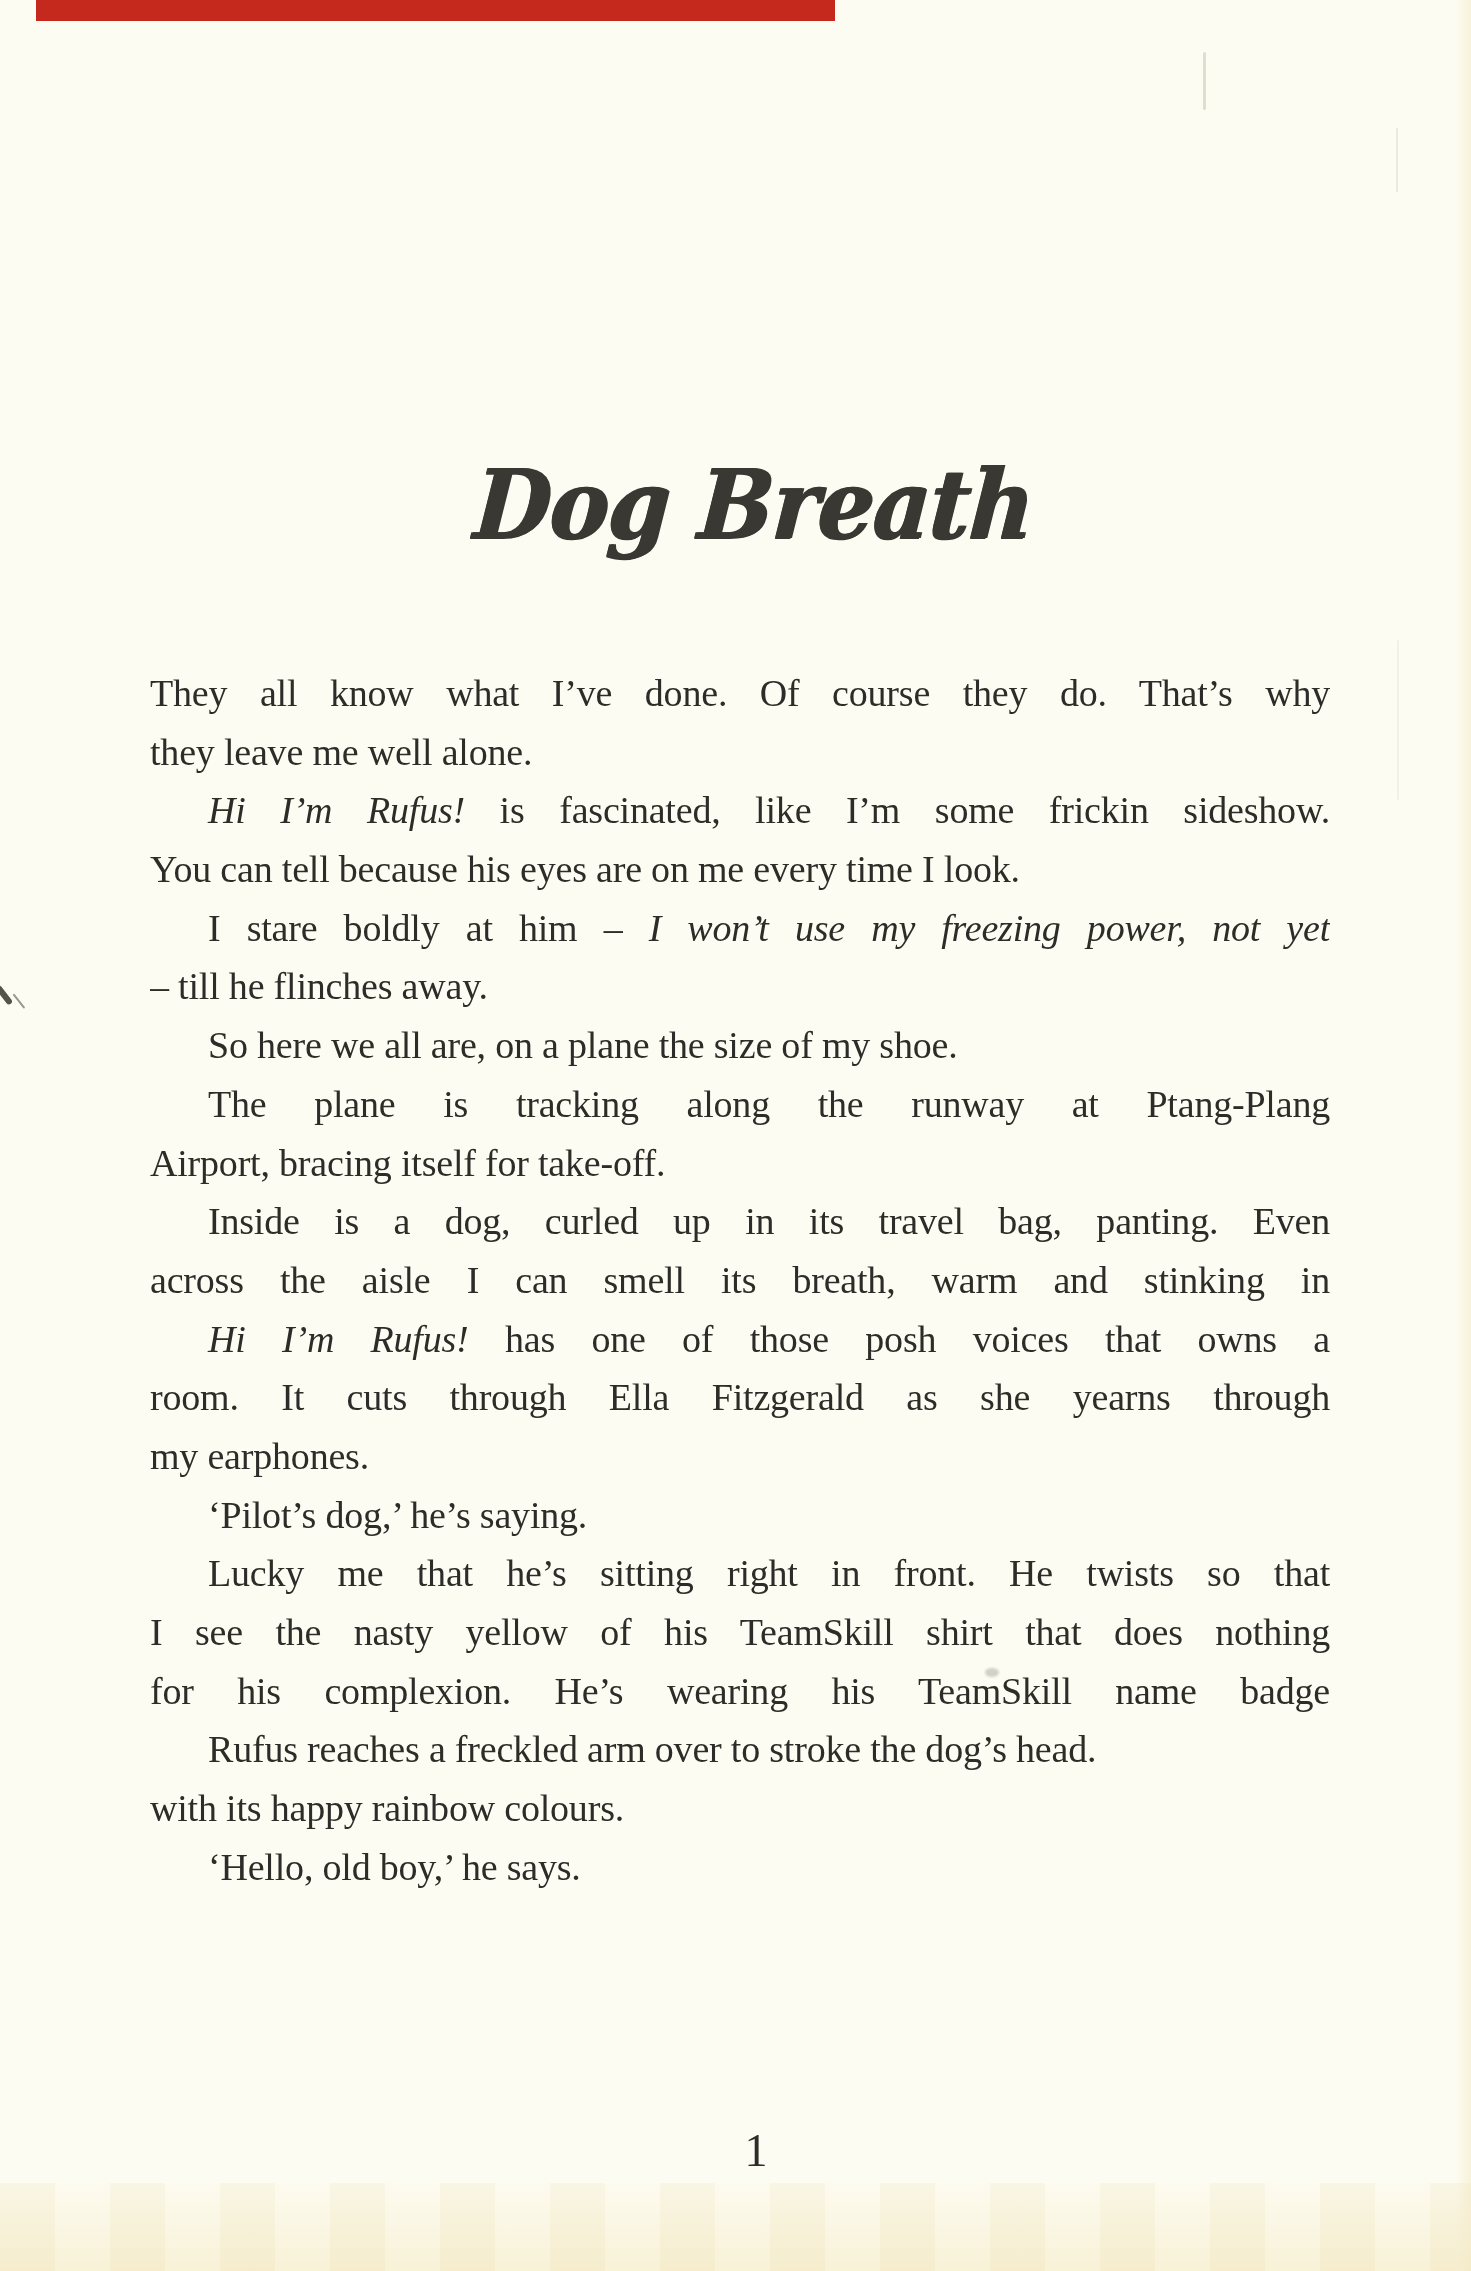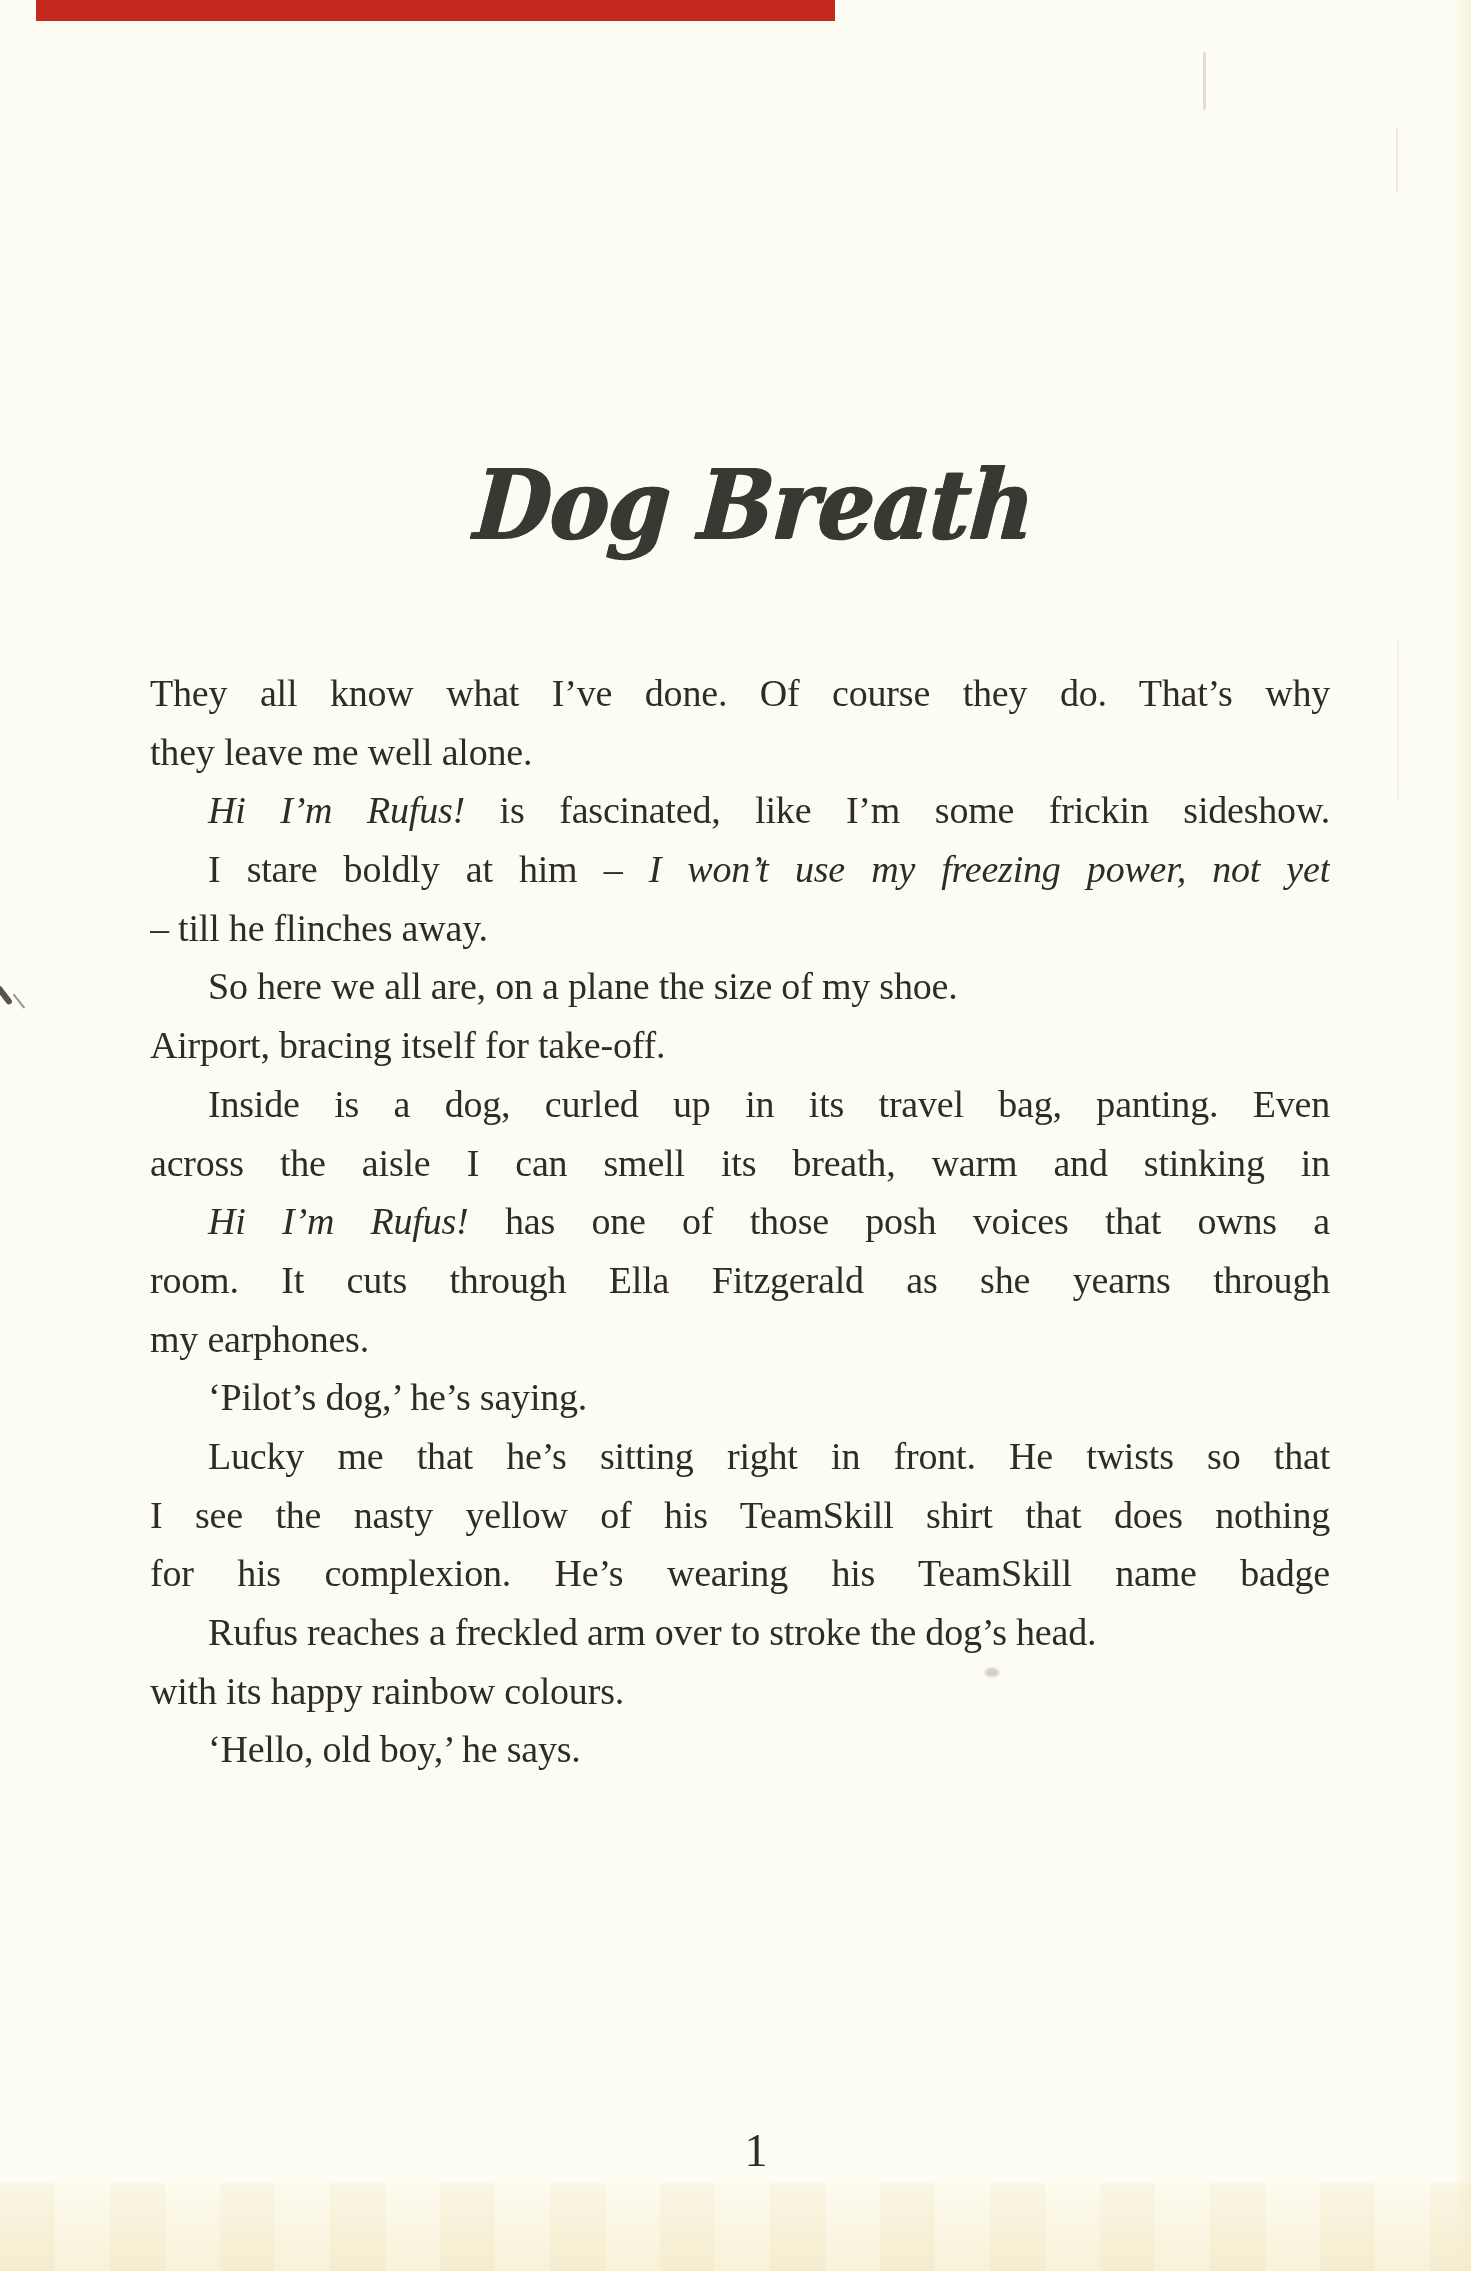--- a/index.html
+++ b/index.html
@@ -138,23 +138,25 @@
   <div class="left-tick"></div>
   <div class="speck"></div>
   <div class="right-edge"></div>
 
   <h1 class="title">Dog Breath</h1>
 
   <div class="body-text">
       <div class="line just"><span>They all know what I’ve done. Of course they do. That’s why</span></div>
       <div class="line"><span>they leave me well alone.</span></div>
       <div class="line just ind"><span class="it">Hi I’m Rufus!</span><span> is fascinated, like I’m some frickin sideshow.</span></div>
+      <div class="line"><span>You can tell because his eyes are on me every time I look.</span></div>
       <div class="line just ind"><span>I stare boldly at him – </span><span class="it">I won’t use my freezing power, not yet</span></div>
       <div class="line"><span>– till he flinches away.</span></div>
       <div class="line ind"><span>So here we all are, on a plane the size of my shoe.</span></div>
+      <div class="line just ind"><span>The plane is tracking along the runway at Ptang-Plang</span></div>
       <div class="line"><span>Airport, bracing itself for take-off.</span></div>
       <div class="line just ind"><span>Inside is a dog, curled up in its travel bag, panting. Even</span></div>
       <div class="line just"><span>across the aisle I can smell its breath, warm and stinking in</span></div>
       <div class="line just ind"><span class="it">Hi I’m Rufus!</span><span> has one of those posh voices that owns a</span></div>
       <div class="line just"><span>room. It cuts through Ella Fitzgerald as she yearns through</span></div>
       <div class="line"><span>my earphones.</span></div>
       <div class="line ind"><span>‘Pilot’s dog,’ he’s saying.</span></div>
       <div class="line just ind"><span>Lucky me that he’s sitting right in front. He twists so that</span></div>
       <div class="line just"><span>I see the nasty yellow of his TeamSkill shirt that does nothing</span></div>
       <div class="line just"><span>for his complexion. He’s wearing his TeamSkill name badge</span></div>

